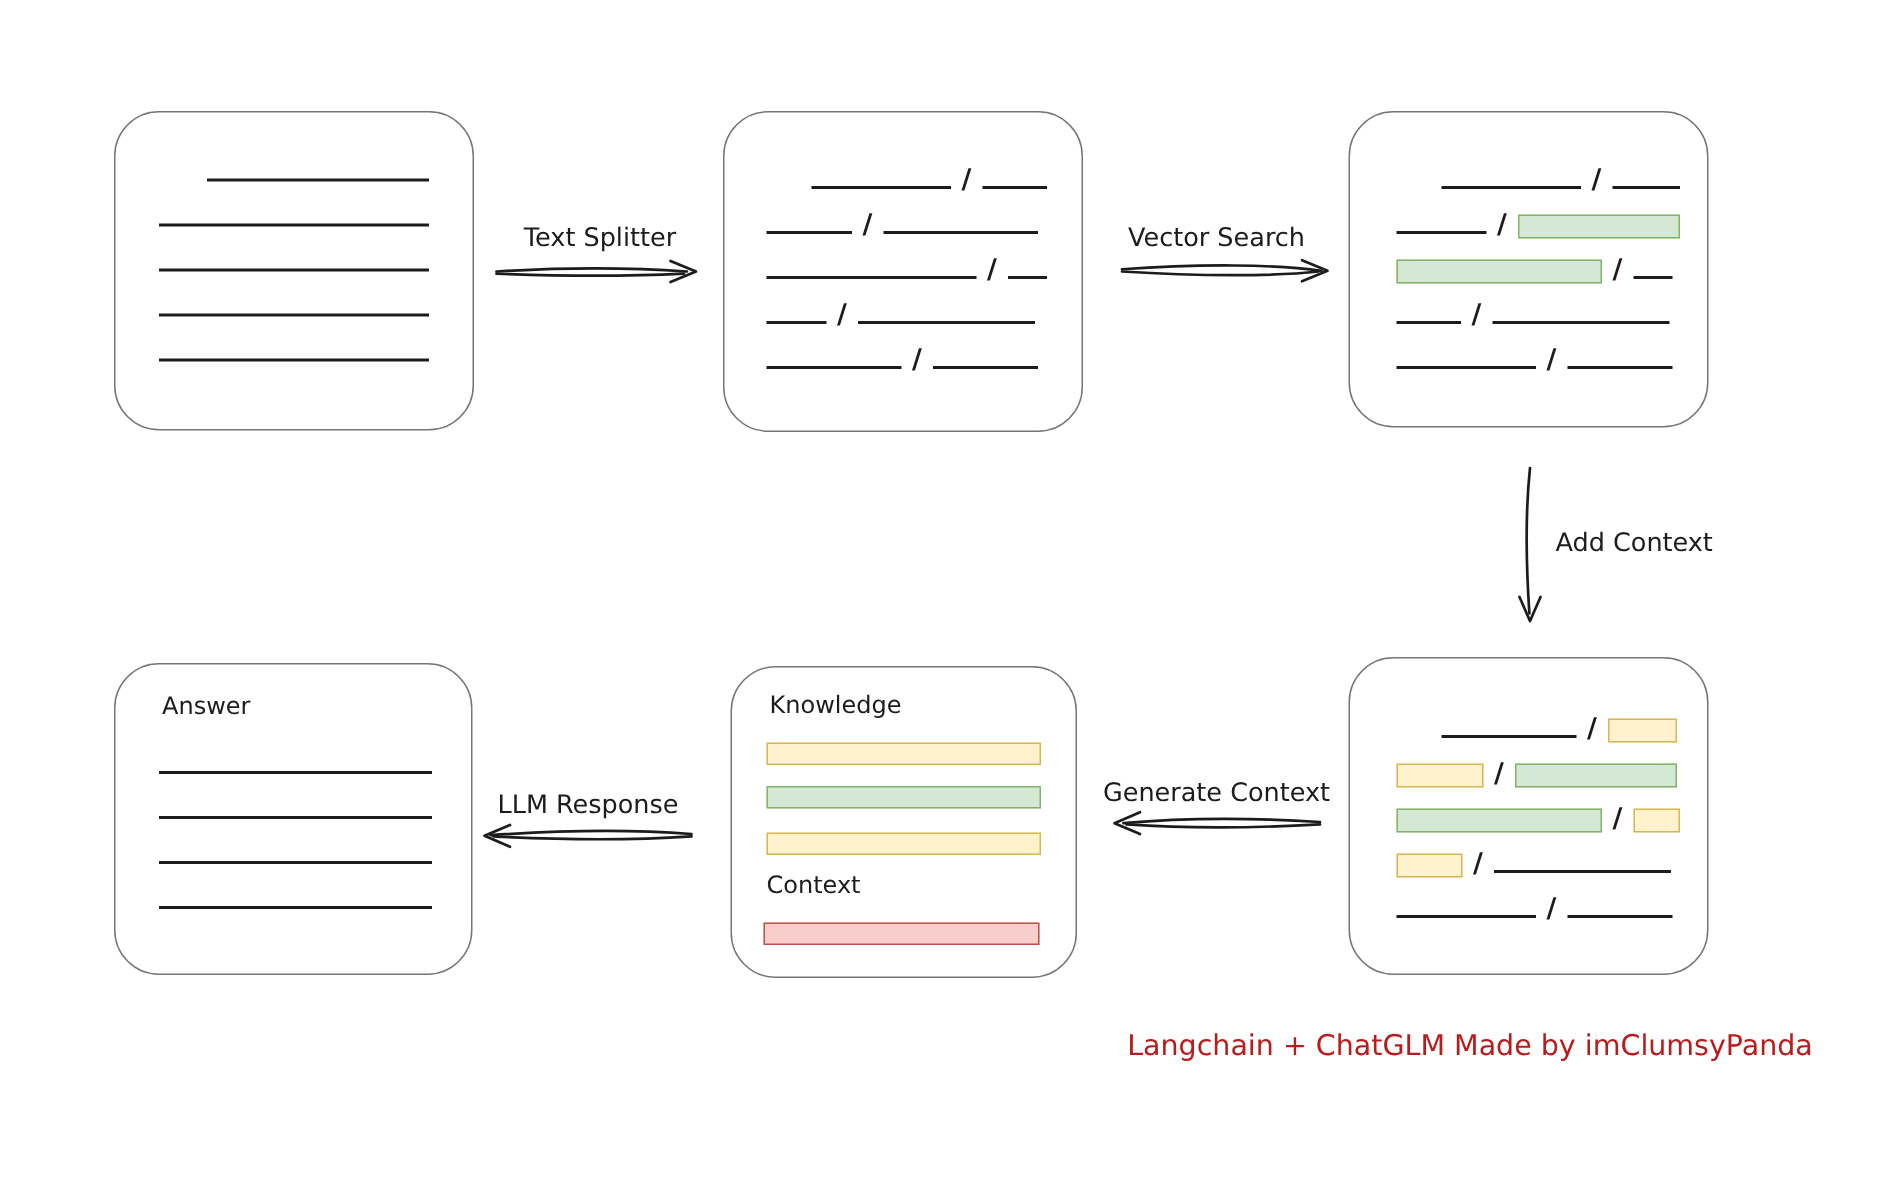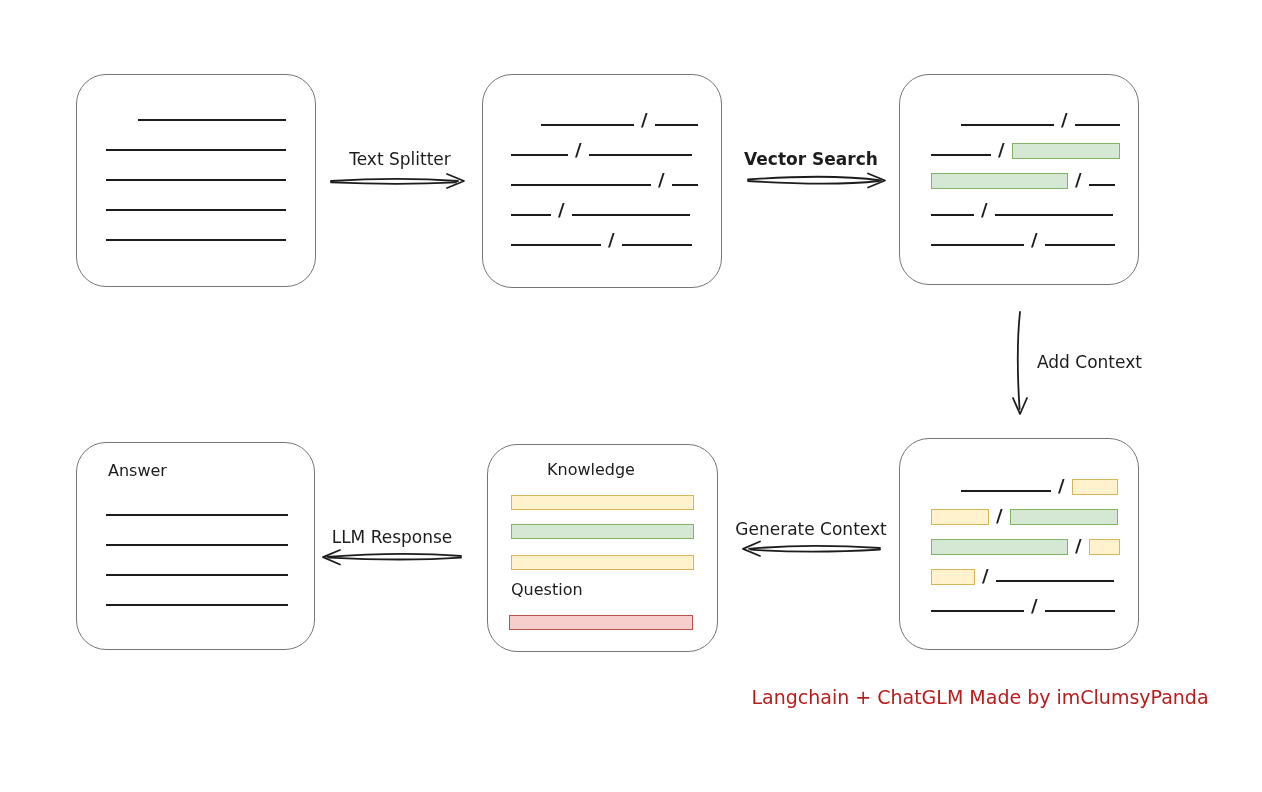--- a/index.html
+++ b/index.html
@@ -144,25 +144,25 @@
         </div>
         <div class="chunk-row">
           <div class="seg line" style="width: 93px;"></div>
           <span class="slash">/</span>
           <div class="seg line" style="width: 70px;"></div>
         </div>
       </div>
   </div>
 
   <div class="node" style="left:487px;top:444px;width:231px;height:208px;">
-    <div class="box-label" style="left:25px;top:15px;margin-left:34px;">Knowledge</div>
+    <div class="box-label" style="left:25px;top:15px;">Knowledge</div>
     <div class="bar yellow" style="left:23px;top:50px;width:183px;"></div>
     <div class="bar green" style="left:23px;top:79px;width:183px;"></div>
     <div class="bar yellow" style="left:23px;top:110px;width:183px;"></div>
-    <div class="box-label" style="left:23px;top:135px;">Question</div>
+    <div class="box-label" style="left:23px;top:135px;">Context</div>
     <div class="bar red" style="left:21px;top:170px;width:184px;"></div>
   </div>
 
   <div class="node" style="left:76px;top:442px;width:239px;height:208px;text-decoration:underline;">
     <div class="box-label" style="left:31px;top:18px;">Answer</div>
     <div class="rows" style="left:29px;top:46px;">
         <div class="chunk-row">
           <div class="seg line" style="width: 182px;"></div>
         </div>
         <div class="chunk-row">
@@ -198,20 +198,20 @@
       <polyline points="760,541.5 743,548.8 760,556"></polyline>
     </g>
     <g>
       <path d="M461,556 C420,552.8 380,553 327,556.8"></path>
       <path d="M461,557.6 C420,560.3 380,560.2 329,557.6"></path>
       <polyline points="340,550 323,557.2 340,564.5"></polyline>
     </g>
   </svg>
 
   <div class="arrow-label centered" style="left:400px;top:149px;">Text Splitter</div>
-  <div class="arrow-label centered" style="left:811px;top:149px;font-weight:bold;">Vector Search</div>
+  <div class="arrow-label centered" style="left:811px;top:149px;">Vector Search</div>
   <div class="arrow-label" style="left:1037px;top:352px;text-align:right;">Add Context</div>
   <div class="arrow-label centered" style="left:811px;top:519px;">Generate Context</div>
   <div class="arrow-label centered" style="left:392px;top:527px;">LLM Response</div>
 
   <div class="footer-text">Langchain + ChatGLM Made by imClumsyPanda</div>
 
 </div>
 
 </body></html>

